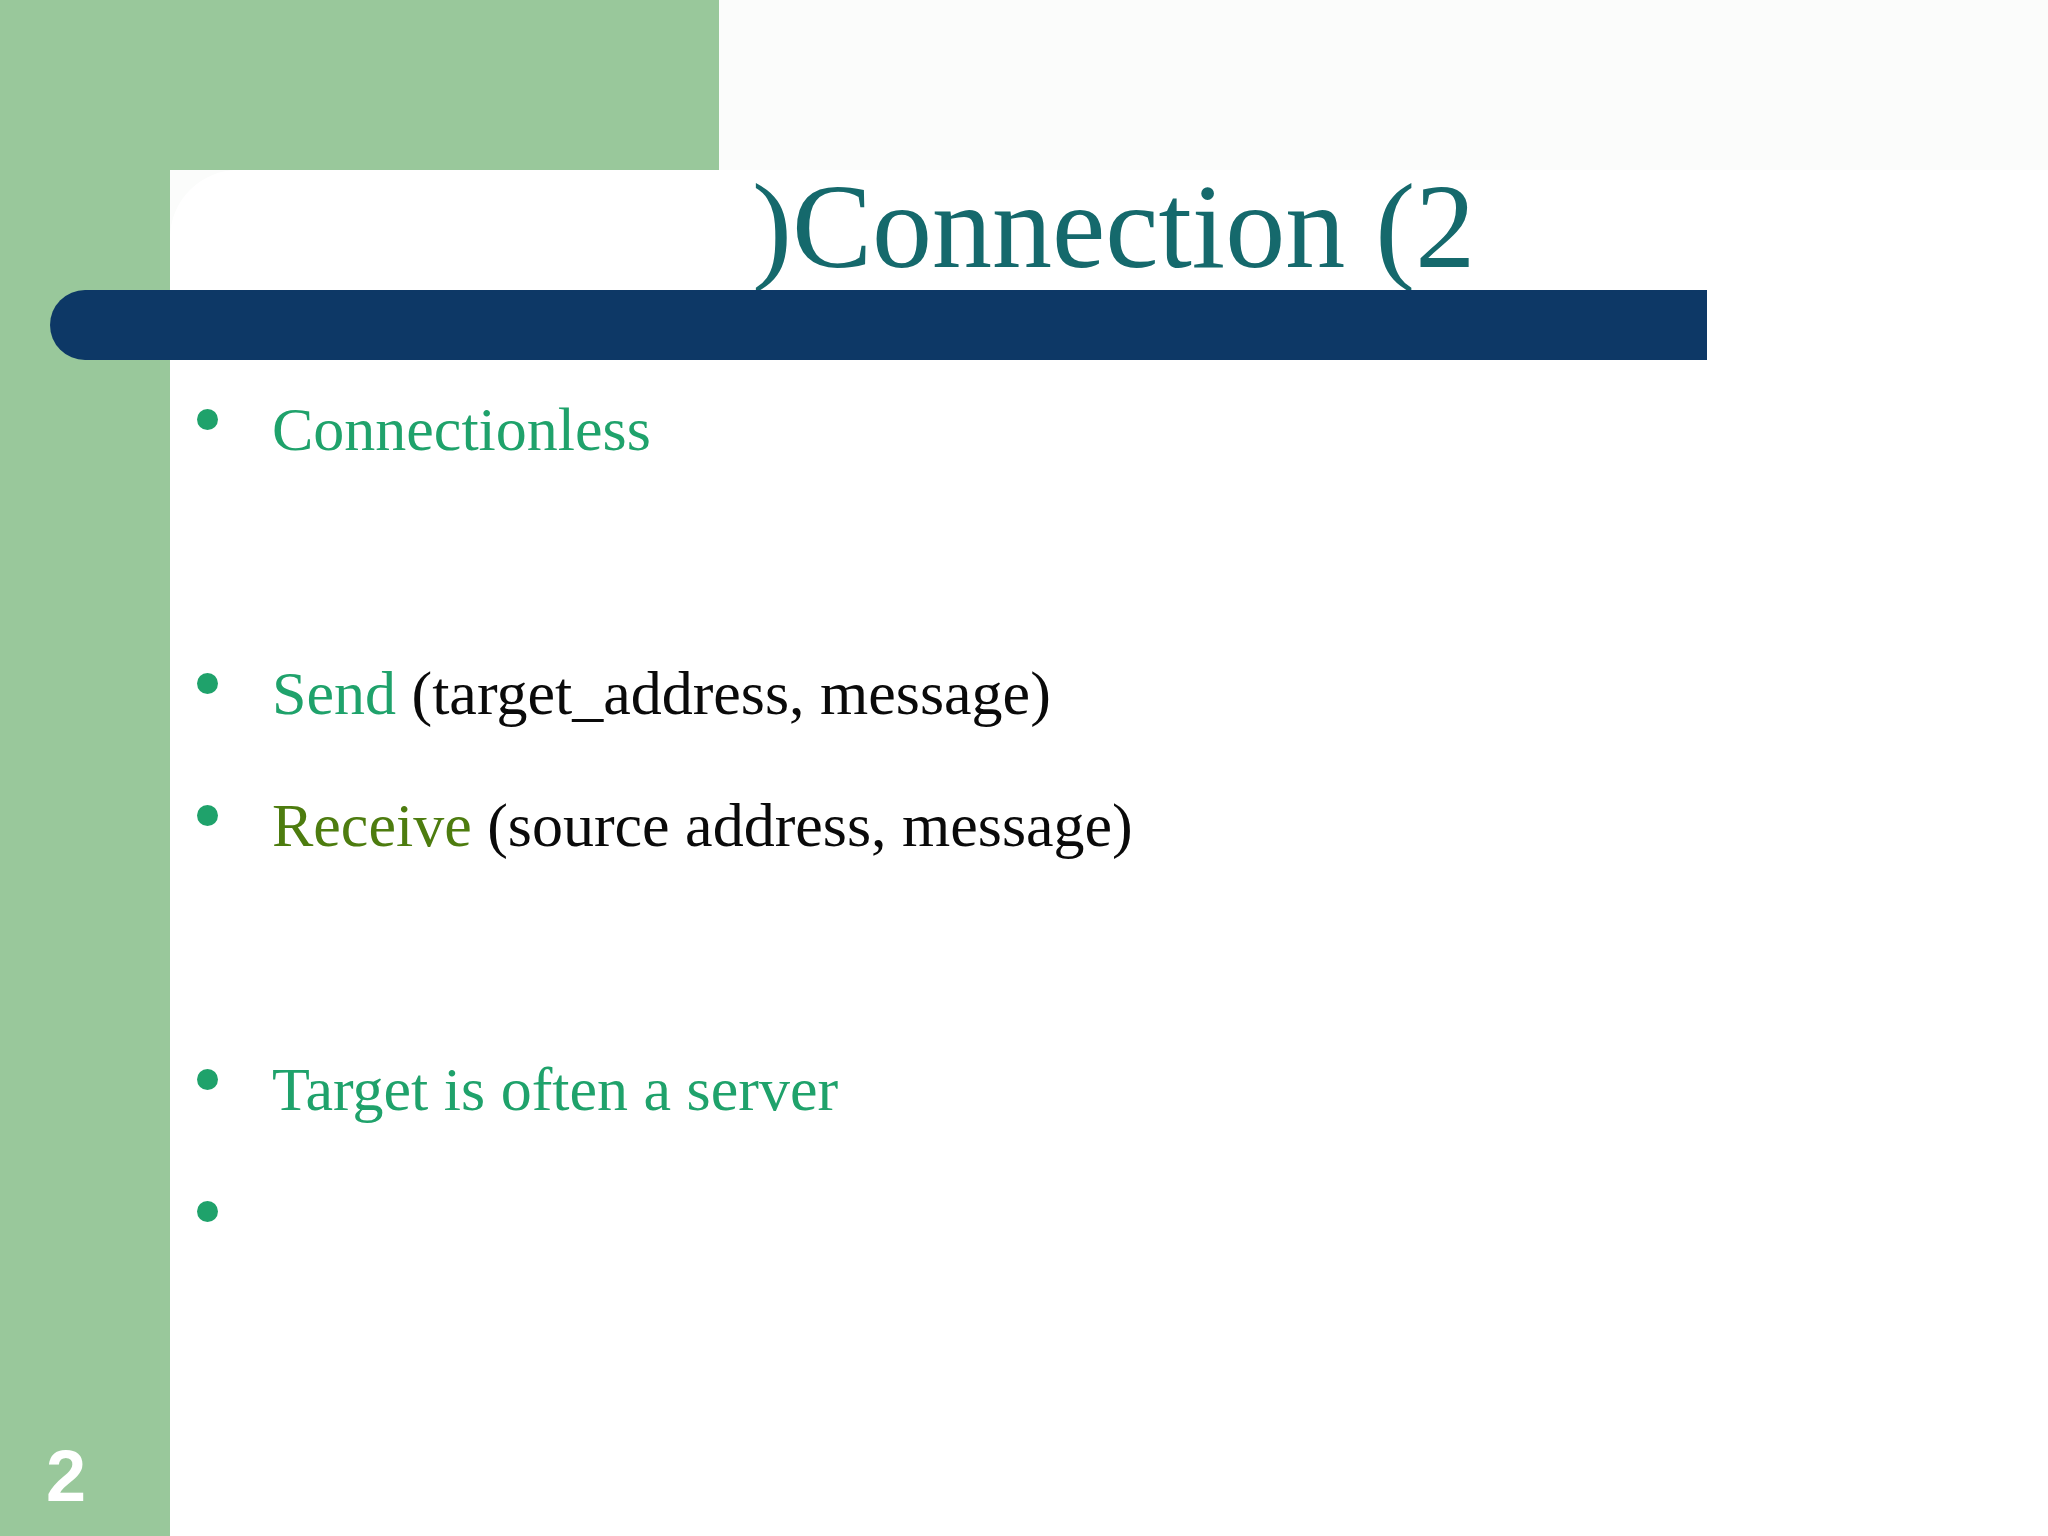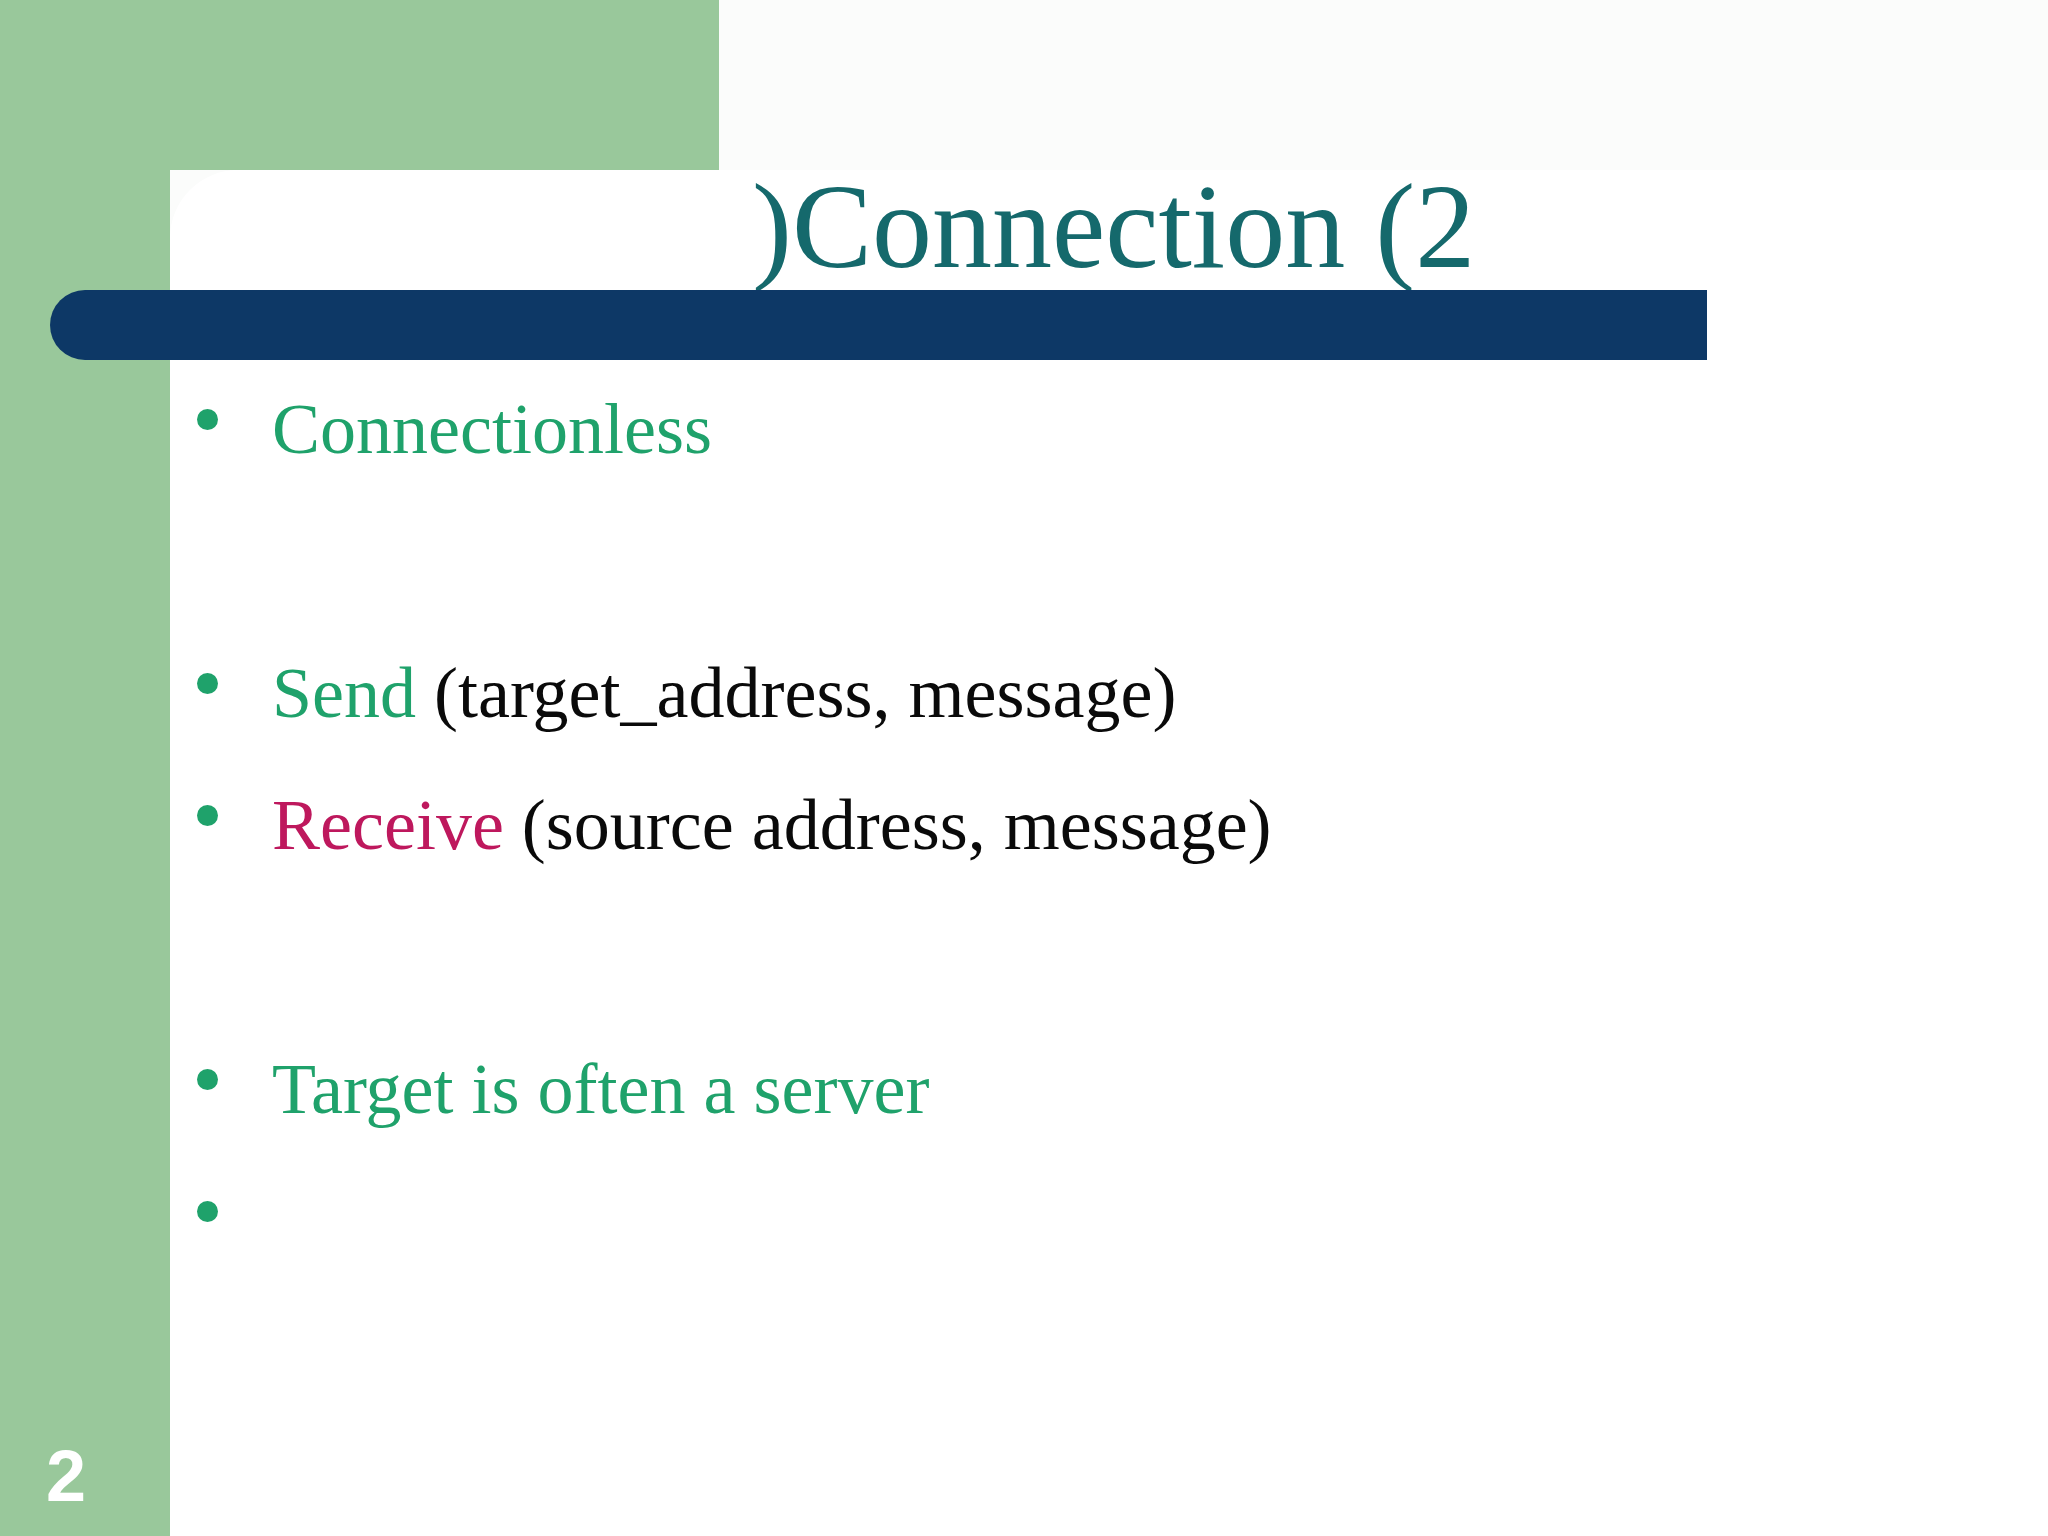--- a/index.html
+++ b/index.html
@@ -62,21 +62,21 @@
   }
   .dot {
     flex: 0 0 auto;
     width: 21px; height: 21px;
     margin: 46px 0 0 27px;
     border-radius: 50%;
     background: var(--text-green, #1FA26B);
   }
   .txt {
     margin-left: 54px;
-    font-size: 72px;
+    font-size: 62px;
     line-height: 132px;
   }
   .page-number {
     position: absolute;
     left: 46px; top: 1440px;
     font-family: "Liberation Sans", sans-serif;
     font-weight: bold;
     font-size: 72px;
     line-height: 72px;
     color: #FFFFFF;
@@ -96,21 +96,21 @@
         <span class="dot"></span>
         <span class="txt"><span style="color: rgb(31, 162, 107);">Connectionless</span></span>
       </div>
       <div class="line"></div>
       <div class="line">
         <span class="dot"></span>
         <span class="txt"><span style="color: rgb(31, 162, 107); margin-top: 8px;">Send</span><span style="color: rgb(10, 10, 10);"> (target_address, message)</span></span>
       </div>
       <div class="line">
         <span class="dot"></span>
-        <span class="txt"><span style="color: #be185d;">Receive</span><span style="color: rgb(10, 10, 10);"> (source address, message)</span></span>
+        <span class="txt"><span style="color: #4d7c0f;">Receive</span><span style="color: rgb(10, 10, 10);"> (source address, message)</span></span>
       </div>
       <div class="line"></div>
       <div class="line">
         <span class="dot"></span>
         <span class="txt"><span style="color: rgb(31, 162, 107);">Target is often a server</span></span>
       </div>
       <div class="line">
         <span class="dot"></span>
       </div>
     </div>

